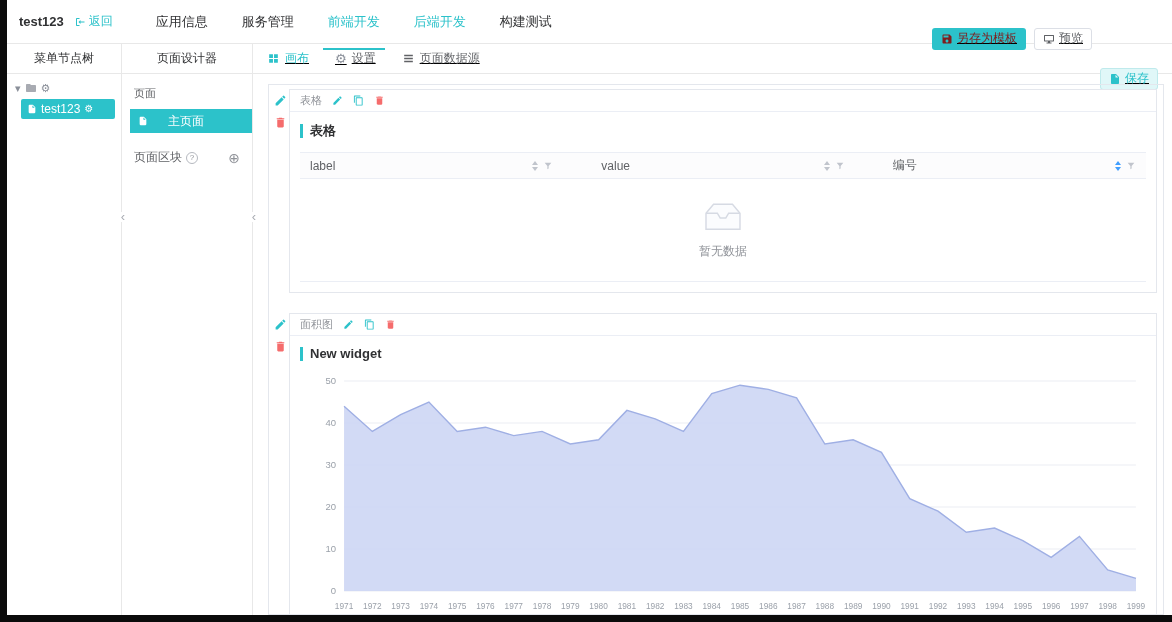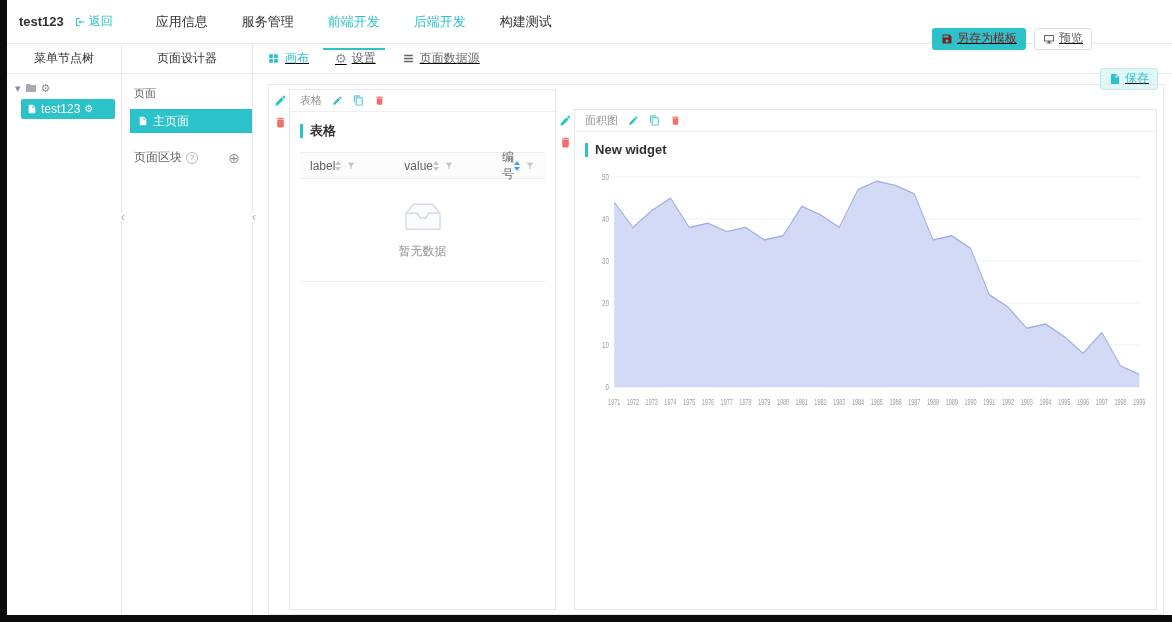--- a/index.html
+++ b/index.html
@@ -35,42 +35,42 @@
   .tree-root-row{ display:flex; align-items:center; gap:4px; color:#8a8f99; font-size:11px; padding-left:2px; }
   .tree-root-row .ic{ width:12px; height:12px; color:#a8abb2; }
   .glyph{ font-size:11px; line-height:1; color:#8a8f99; }
   .tree-node{ margin:5px 0 0 8px; height:20px; display:flex; align-items:center; gap:4px; padding:0 6px; font-size:12px; border-radius:2px; cursor:pointer; }
   .tree-node.selected{ background:var(--accent); color:#fff; }
   .tree-node .ic{ width:10px; height:10px; color:#fff; }
   .tree-node .glyph{ color:#fff; font-size:10px; }
 
   .designer-body{ padding:10px 0 0 0; }
   .group-label{ font-size:11px; color:#606266; padding:2px 12px 8px; }
-  .page-item{ margin-left:8px; height:24px; display:flex; align-items:center; gap:5px; padding:0 8px; font-size:12px; cursor:pointer; }
+  .page-item{ margin-left:8px; height:24px; display:flex; align-items:center; gap:20px; padding:0 8px; font-size:12px; cursor:pointer; }
   .page-item.selected{ background:var(--accent); color:#fff; }
   .page-item .ic{ width:10px; height:10px; color:#fff; }
   .blocks-row{ margin-top:16px; display:flex; align-items:center; gap:4px; font-size:12px; color:#606266; padding:0 12px; }
   .q-badge{ width:12px; height:12px; border:1px solid #b6b9c0; border-radius:50%; font-size:8px; display:inline-flex; align-items:center; justify-content:center; color:#909399; }
   .add-circle{ margin-left:auto; font-size:14px; color:#909399; cursor:pointer; line-height:1; }
 
   
   .main{ flex:1; min-width:0; display:flex; flex-direction:column; background:#fff; }
   .canvas-toolbar{ height:30px; flex:0 0 30px; display:flex; align-items:center; gap:26px; padding:0 14px; border-bottom:1px solid #e8e8e8;text-decoration:underline; }
   .ct-tab{ display:flex; align-items:center; gap:5px; font-size:12px; color:#606266; cursor:pointer; }
   .ct-tab .ic{ width:13px; height:13px; }
   .ct-tab.active{ color:var(--accent); }
   .ct-right{ margin-left:auto; display:flex; gap:8px; }
   .btn{ display:flex; align-items:center; gap:4px; height:22px; padding:0 8px; font-size:12px; border-radius:3px; border:1px solid transparent; cursor:pointer; font-family:inherit; }
   .btn .ic{ width:12px; height:12px; }
   .btn-primary{ background:var(--accent); color:#7f1d1d; }
   .btn-plain{ background:#fff; color:#606266; border-color:#dcdfe6; }
   .btn-soft{ background:var(--accent-soft-bg); color:var(--accent); border-color:#bfeaec;margin-top:40px; }
 
   .canvas{ flex:1; min-height:0; padding:10px 8px 0 15px; }
-  .page-container{ height:100%; border:1px solid #e4e7ed; display:flex; flex-direction:row; padding:4px 6px 4px 2px; overflow:hidden; }
+  .page-container{ height:100%; border:1px solid #e4e7ed; display:flex; flex-direction:column; padding:4px 6px 4px 2px; overflow:hidden; }
 
   .widget-row{ display:flex; }
   .widget-row + .widget-row{ margin-top:20px; }
   .widget-side{ width:18px; flex:0 0 18px; display:flex; flex-direction:column; align-items:center; gap:9px; padding-top:5px; }
   .widget-side .ic{ width:13px; height:13px; cursor:pointer; }
   .widget{ flex:1; min-width:0; border:1px solid #e4e7ed; background:#fff; }
   .widget-head{ height:22px; display:flex; align-items:center; gap:10px; padding:0 10px; border-bottom:1px solid #ebeef5; font-size:11px; color:#909399; }
   .widget-head .ic{ width:11px; height:11px; cursor:pointer; }
   .ic.teal{ color:var(--accent); } .ic.red{ color:var(--danger); }
   .widget-body{ padding:8px 10px 10px; }

